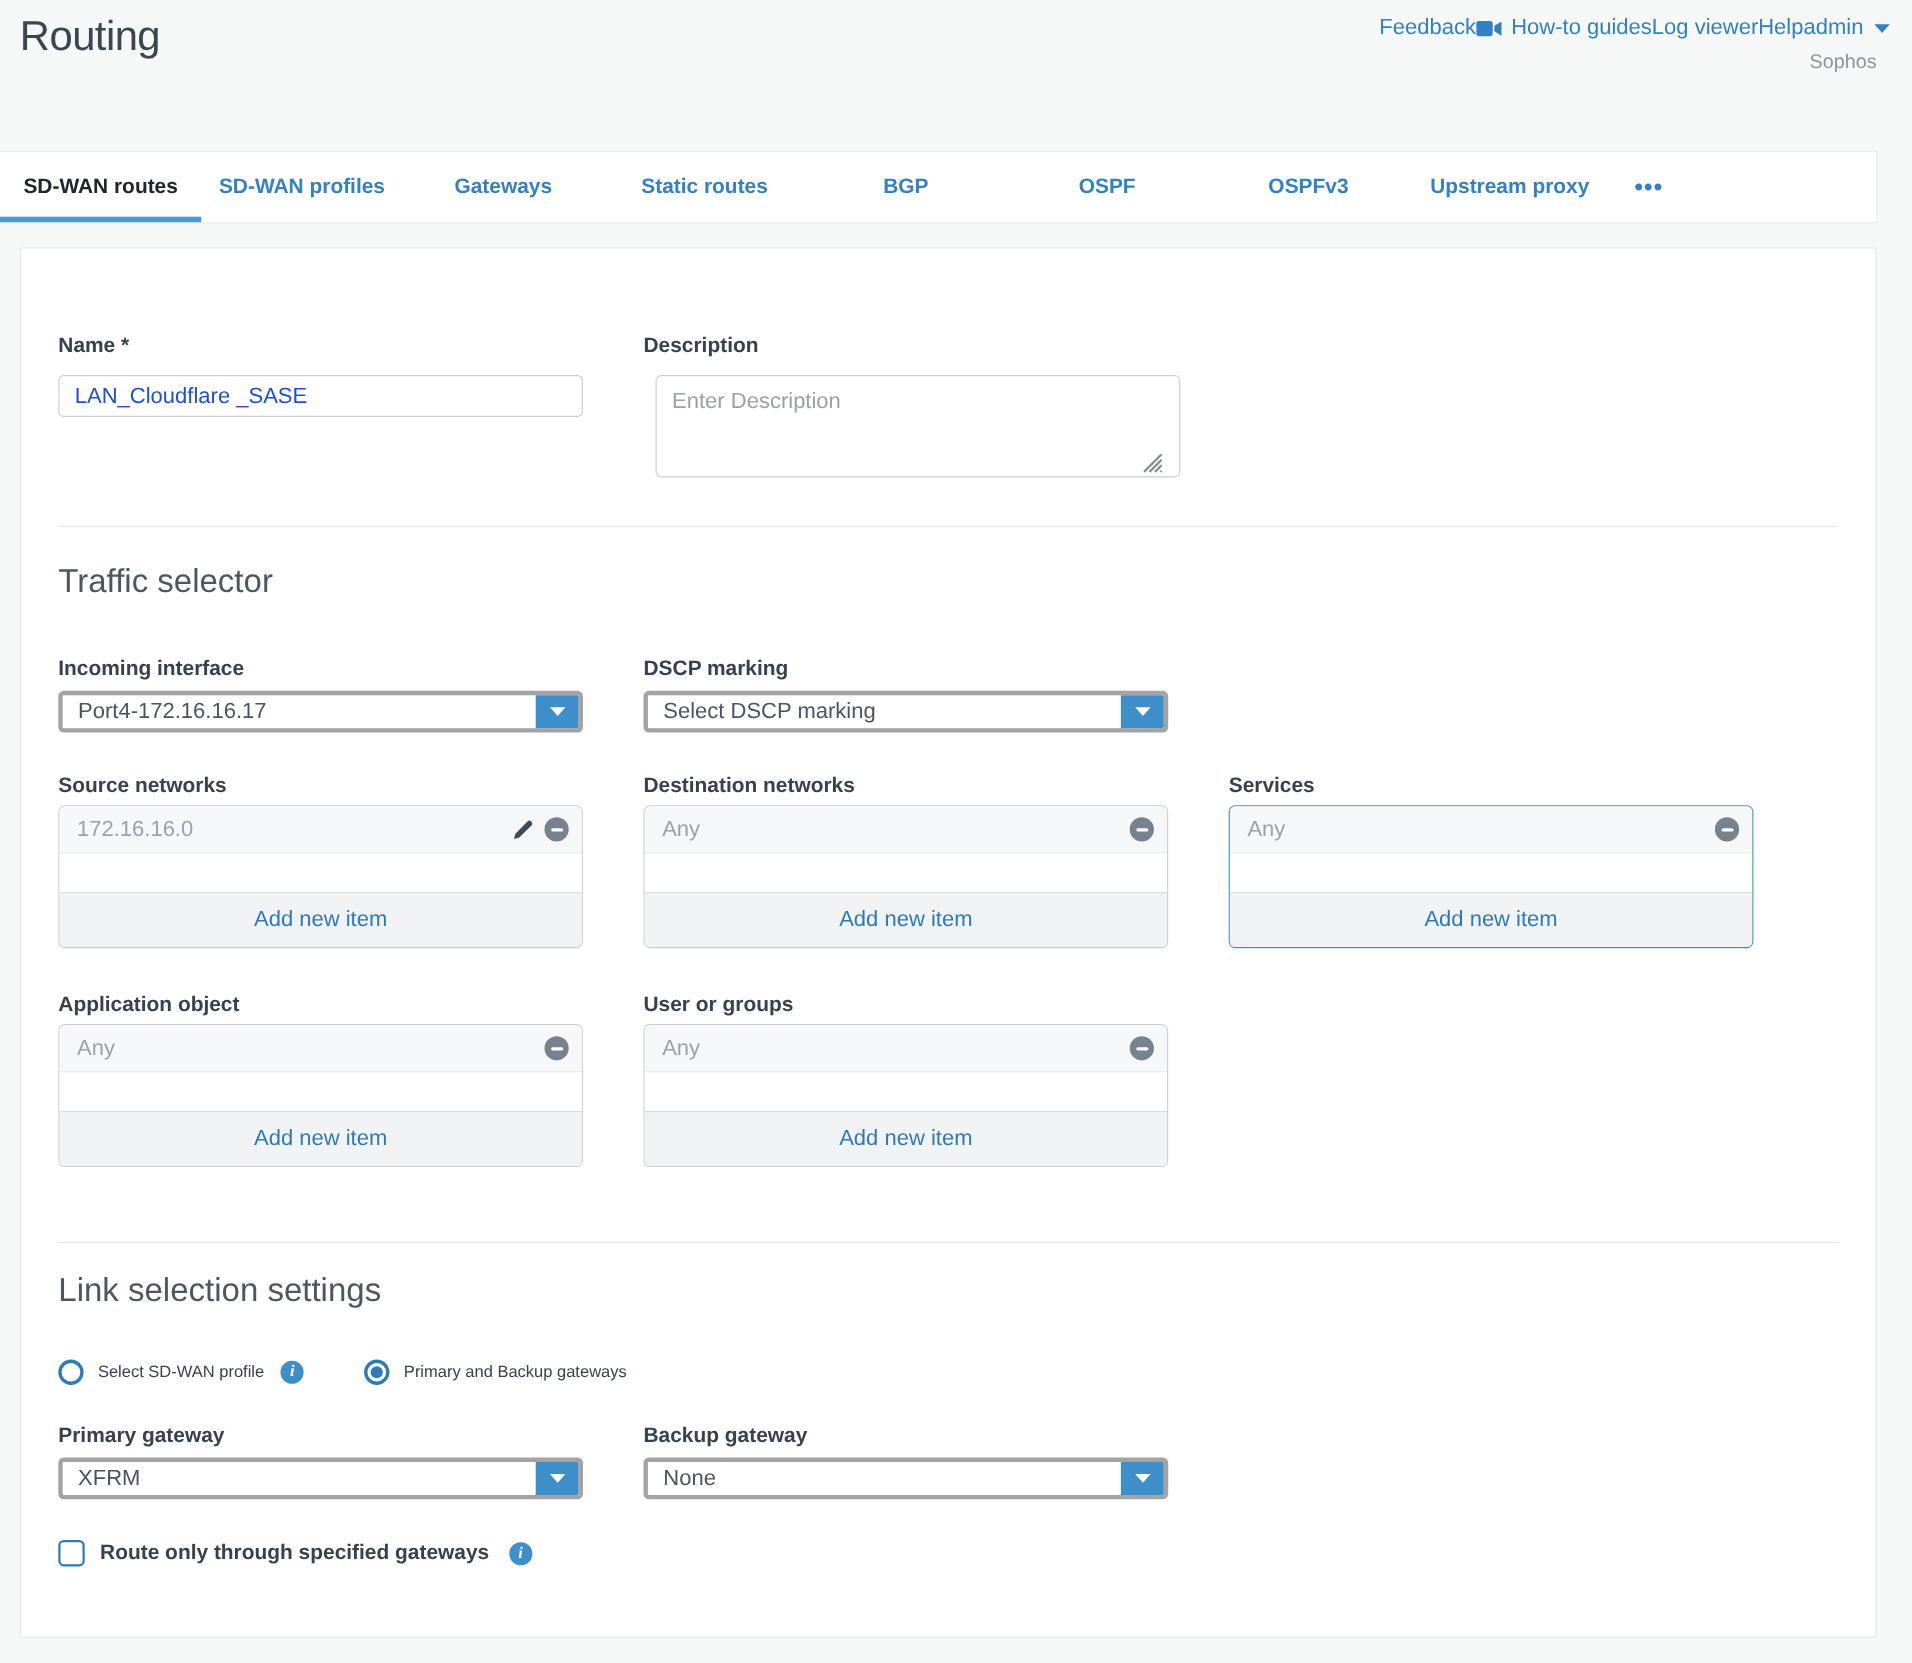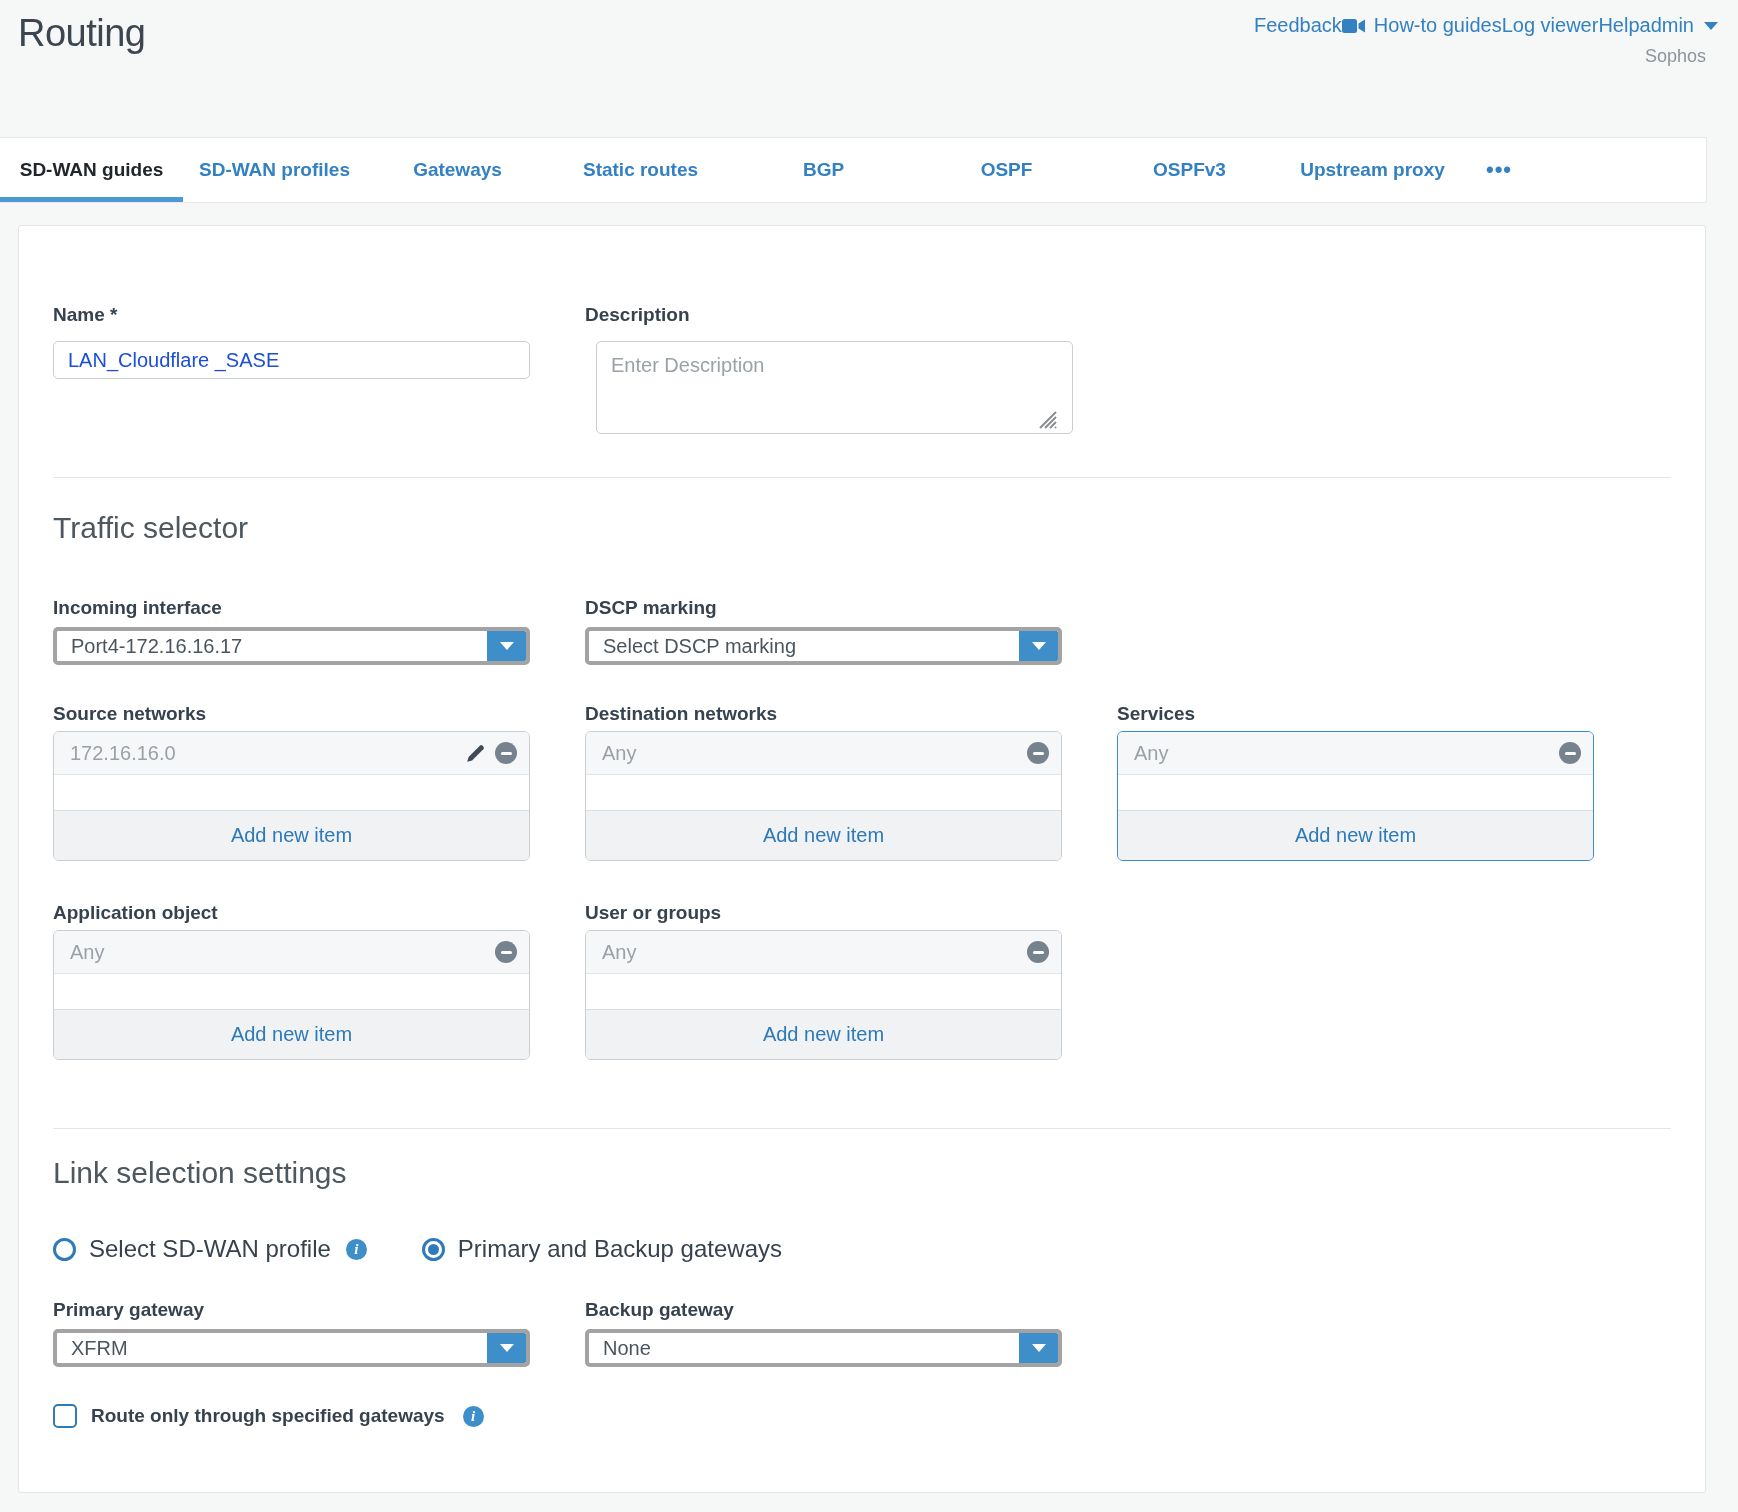--- a/index.html
+++ b/index.html
@@ -125,21 +125,21 @@
   }
 
   
   .radio-row { margin-top:45px; display:flex; align-items:center; }
   .radio-opt { display:flex; align-items:center; }
   .radio {
     width:23px; height:23px; border-radius:50%; border:3px solid #2f7ab9; background:#fff;
     display:inline-flex; align-items:center; justify-content:center; cursor:pointer; flex:none;
   }
   .radio.selected::after { content:""; width:11px; height:11px; border-radius:50%; background:#2f7ab9; }
-  .radio-label { font-size:24px; color:#37424f; margin-left:13px; }
+  .radio-label { font-size:15px; color:#37424f; margin-left:13px; }
   .info {
     width:21px; height:21px; border-radius:50%; background:#3e8ec9; color:#fff;
     display:inline-flex; align-items:center; justify-content:center;
     font-family:"Liberation Serif","DejaVu Serif",serif; font-style:italic; font-weight:700; font-size:15px;
     margin-left:15px; cursor:pointer; flex:none;
   }
   .gap-opts { margin-left:55px; }
 
   .check-row { margin-top:37px; display:flex; align-items:center; }
   .checkbox {
@@ -174,21 +174,21 @@
         </span>
       <span class="hdr-link">
         <span>admin</span>
         <span class="caret-down"></span>
       </span>
     </div>
     <div class="tenant">Sophos</div>
   </div>
 
   <div class="tabbar">
-    <div class="tab active">SD-WAN guides</div>
+    <div class="tab active">SD-WAN routes</div>
     <div class="tab">SD-WAN profiles</div>
     <div class="tab">Gateways</div>
     <div class="tab">Static routes</div>
     <div class="tab">BGP</div>
     <div class="tab">OSPF</div>
     <div class="tab">OSPFv3</div>
     <div class="tab">Upstream proxy</div>
     <div class="tab more">•••</div>
   </div>
 

